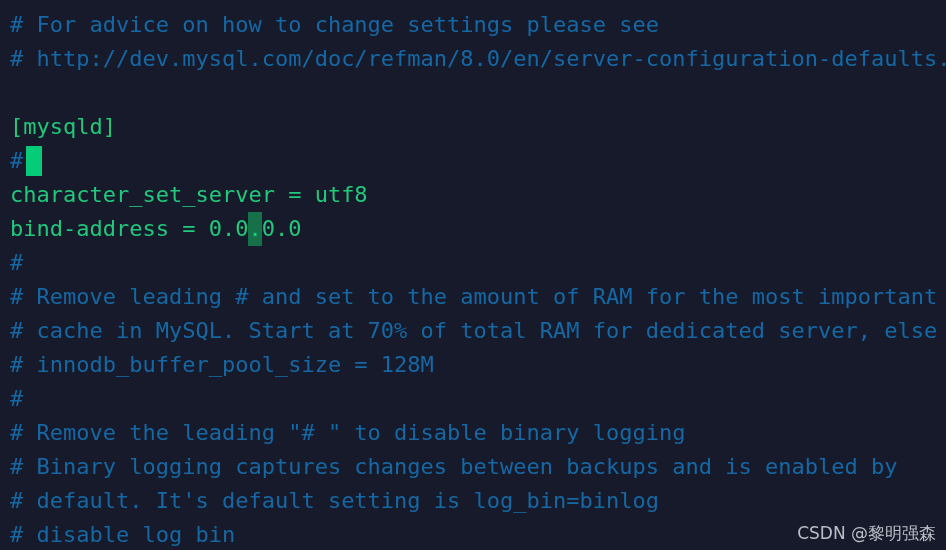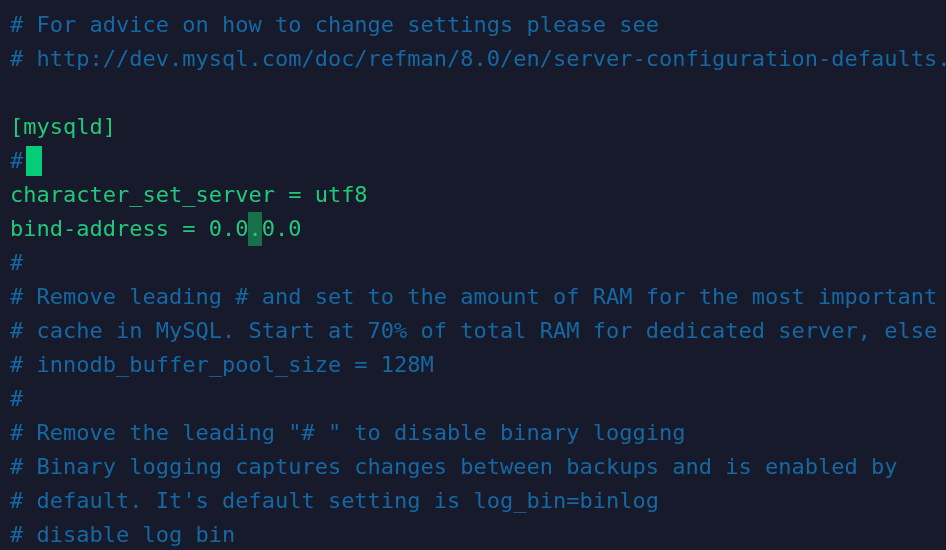--- a/index.html
+++ b/index.html
@@ -54,13 +54,14 @@
     line-height: 22px;
     white-space: pre;
     opacity: 0.92;
   }
 </style>
 </head>
 <body style="background: rgb(22, 26, 43);">
 
 <div id="editor" style="background: rgb(22, 26, 43);">
   <div id="code-lines"><div class="code-line" style="color: rgb(22, 104, 164);"><span># For advice on how to change settings please see</span></div><div class="code-line" style="color: rgb(22, 104, 164);"><span># http://dev.mysql.com/doc/refman/8.0/en/server-configuration-defaults.html</span></div><div class="code-line" style="color: rgb(33, 201, 122);"><span></span></div><div class="code-line" style="color: rgb(33, 201, 122);"><span>[mysqld]</span></div><div class="code-line" style="color: rgb(22, 104, 164);"><span>#</span><span class="caret-block" style="background: rgb(5, 204, 120); left: 16px;"></span></div><div class="code-line" style="color: rgb(33, 201, 122);"><span>character_set_server = utf8</span></div><div class="code-line" style="color: rgb(33, 201, 122);"><span>bind-address = 0.0</span><span class="match-hl" style="background: rgb(22, 113, 74);">.</span><span>0.0</span></div><div class="code-line" style="color: rgb(22, 104, 164);"><span>#</span></div><div class="code-line" style="color: rgb(22, 104, 164);"><span># Remove leading # and set to the amount of RAM for the most important data</span></div><div class="code-line" style="color: rgb(22, 104, 164);"><span># cache in MySQL. Start at 70% of total RAM for dedicated server, else 10%.</span></div><div class="code-line" style="color: rgb(22, 104, 164);"><span># innodb_buffer_pool_size = 128M</span></div><div class="code-line" style="color: rgb(22, 104, 164);"><span>#</span></div><div class="code-line" style="color: rgb(22, 104, 164);"><span># Remove the leading "# " to disable binary logging</span></div><div class="code-line" style="color: rgb(22, 104, 164);"><span># Binary logging captures changes between backups and is enabled by</span></div><div class="code-line" style="color: rgb(22, 104, 164);"><span># default. It's default setting is log_bin=binlog</span></div><div class="code-line" style="color: rgb(22, 104, 164);"><span># disable log bin</span></div></div>
+  <div id="watermark">CSDN @黎明强森</div>
 </div>
 
 </body></html>

